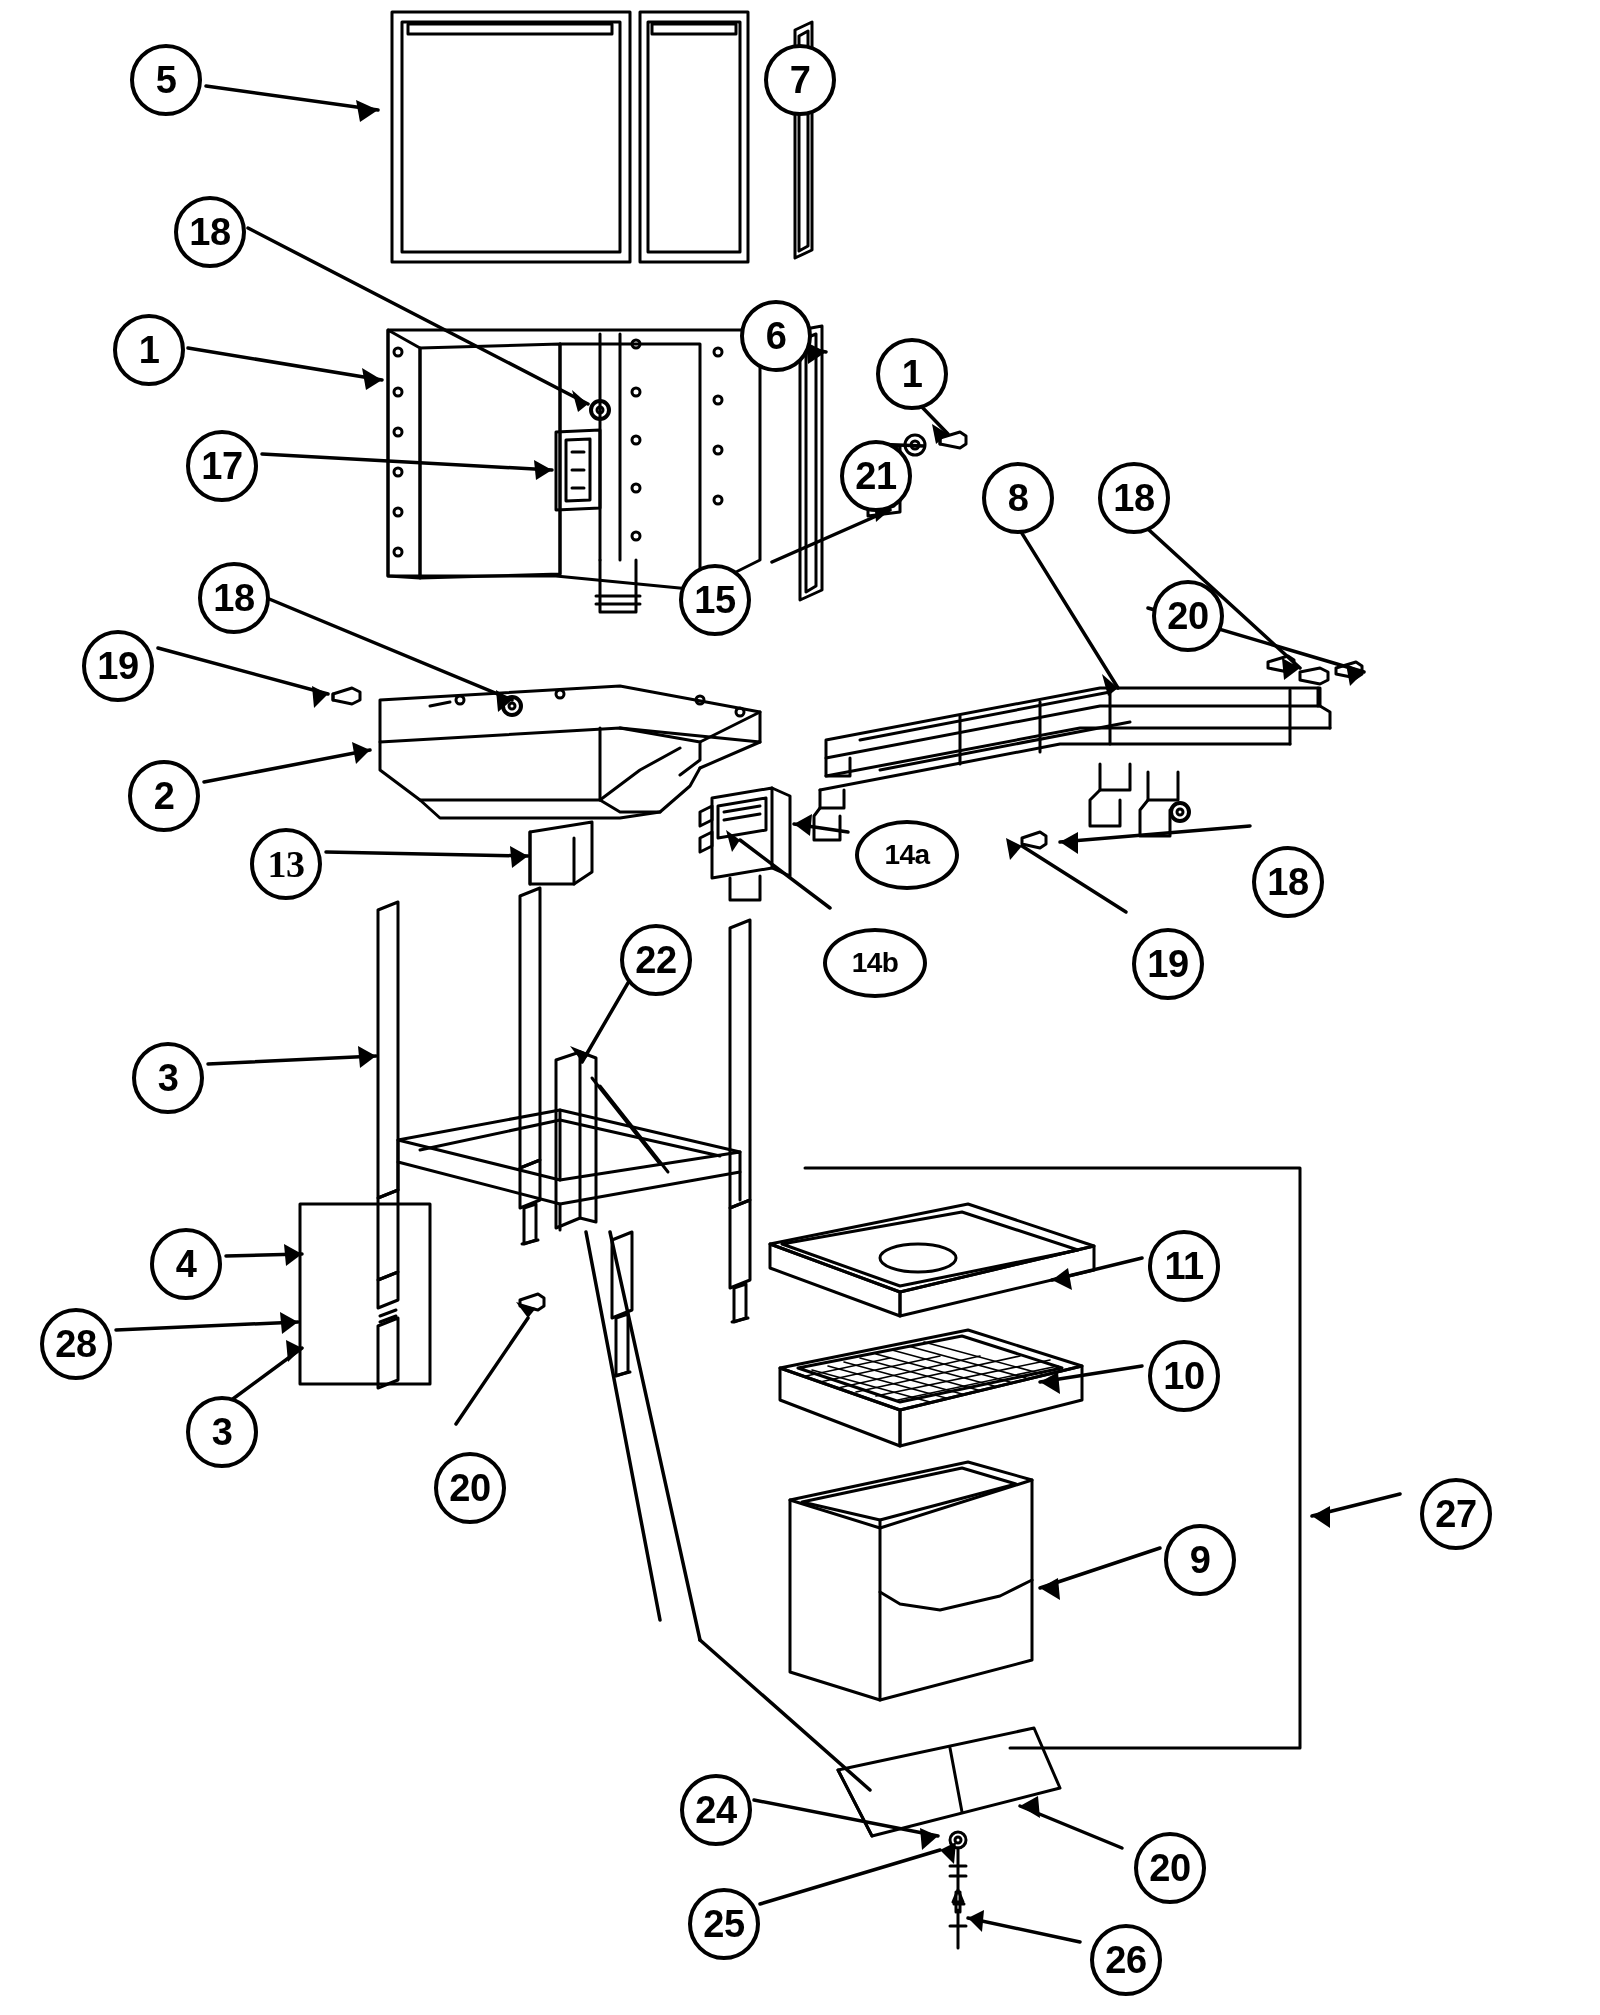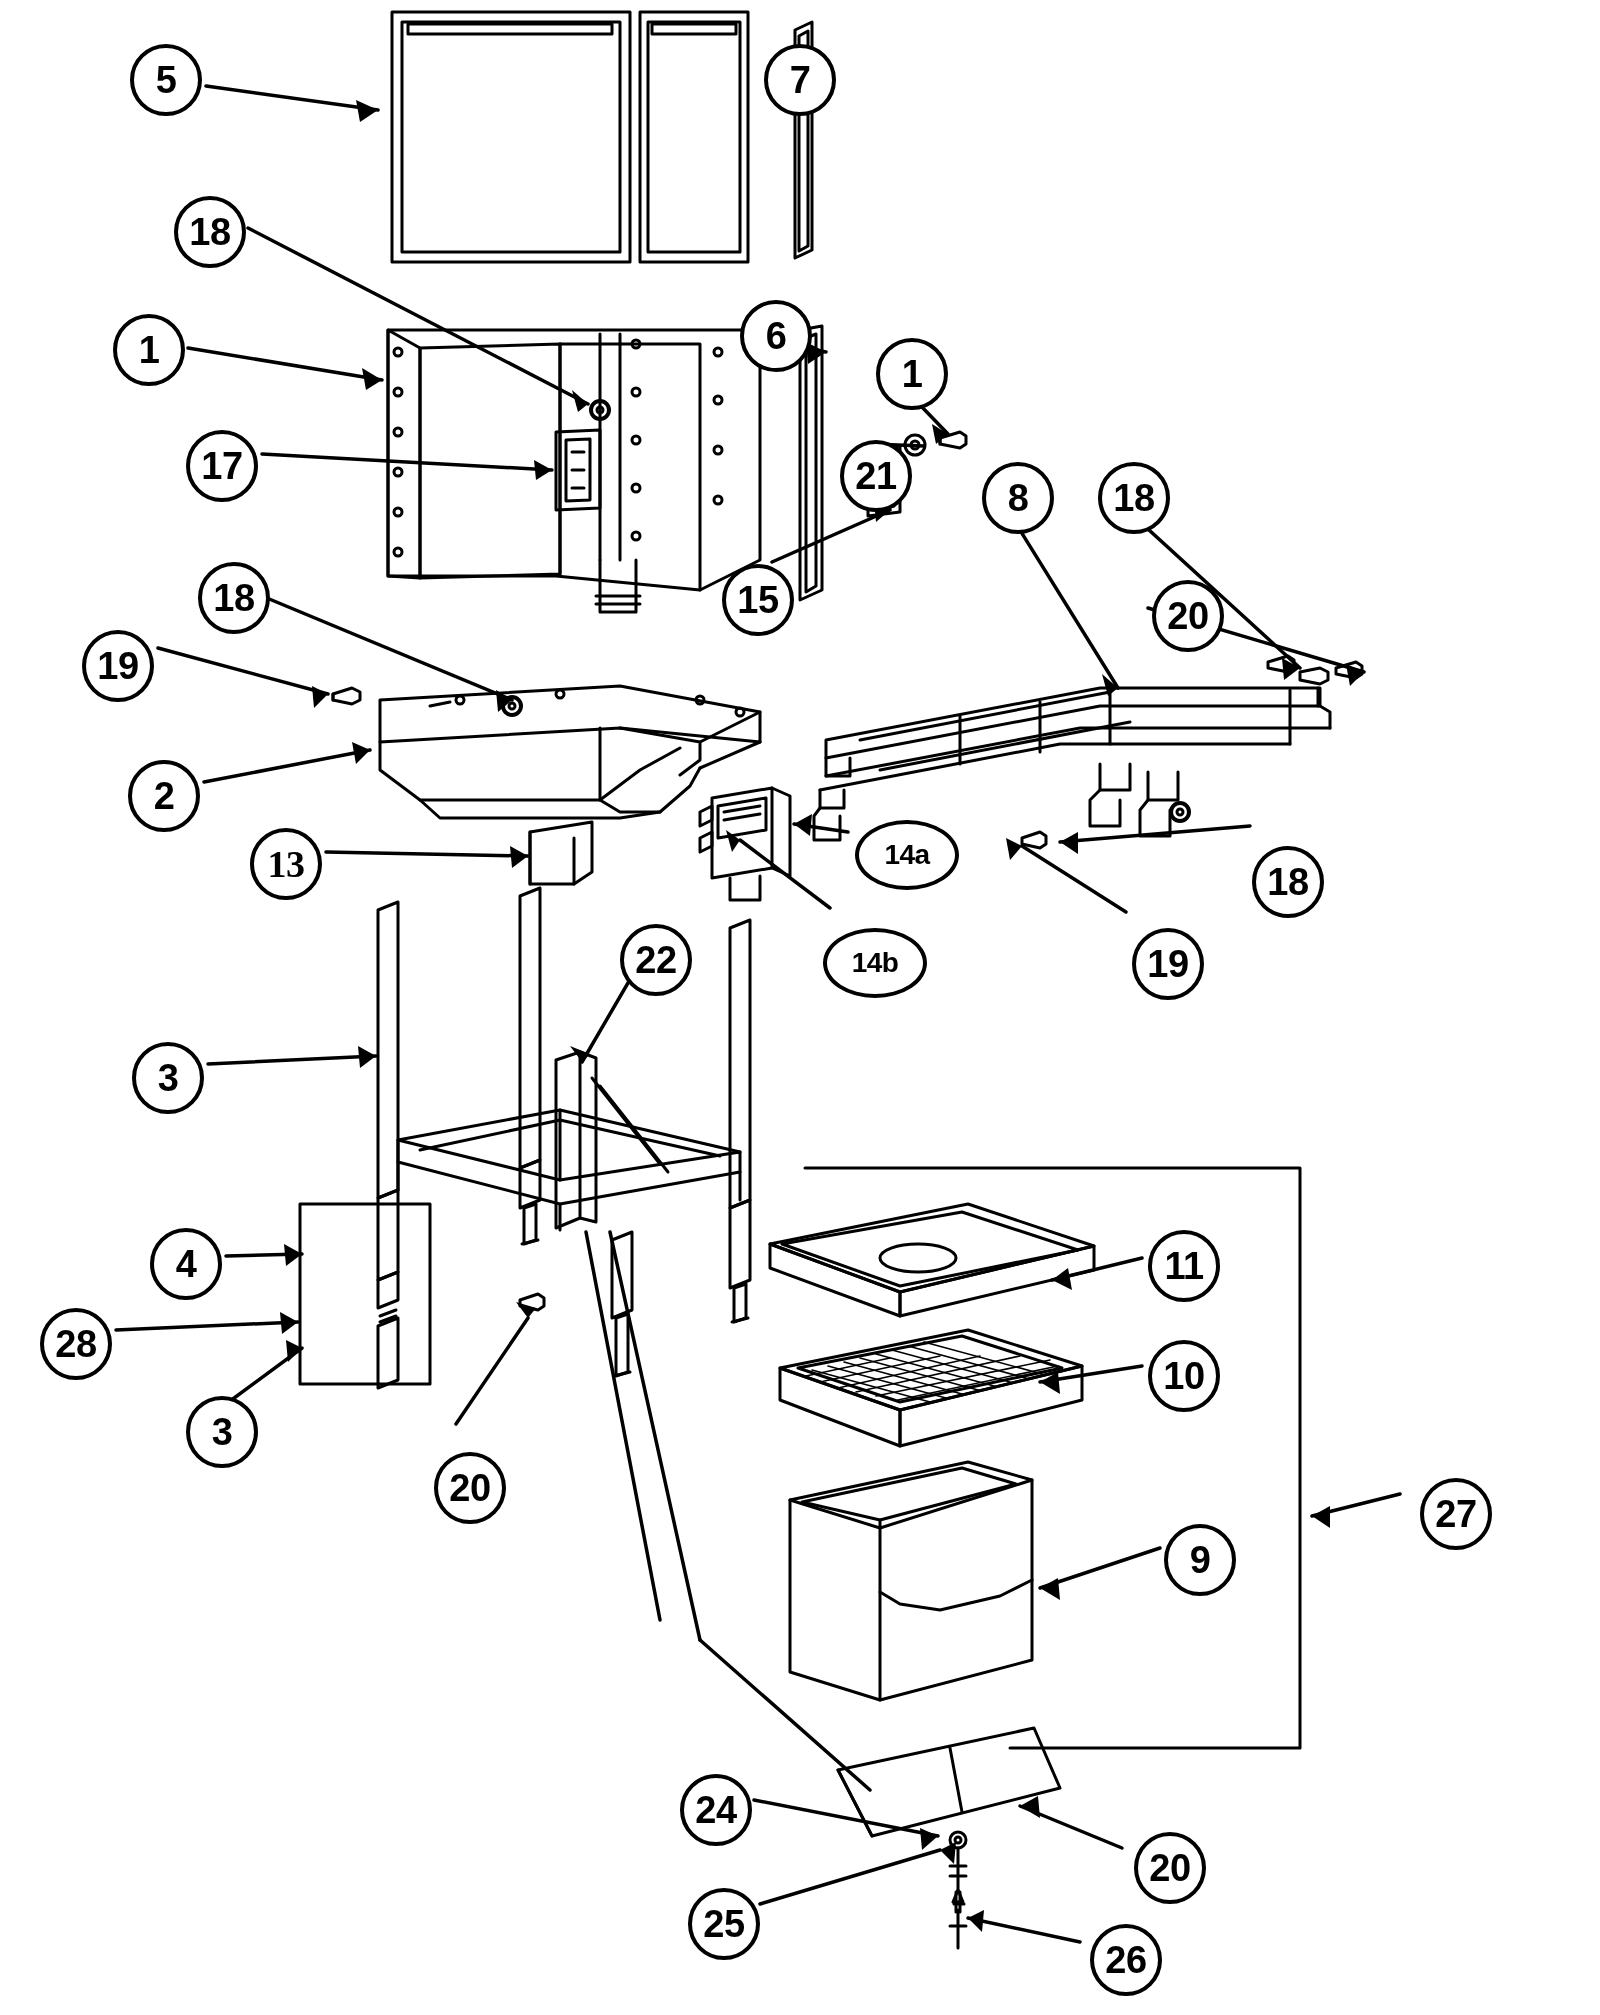--- a/index.html
+++ b/index.html
@@ -378,21 +378,21 @@
       <div class="callout c-round" style="left: 130px; top: 44px;">5</div>
       <div class="callout c-round" style="left: 764px; top: 44px;">7</div>
       <div class="callout c-round" style="left: 174px; top: 196px;">18</div>
       <div class="callout c-round" style="left: 113px; top: 314px;">1</div>
       <div class="callout c-round" style="left: 740px; top: 300px;">6</div>
       <div class="callout c-round" style="left: 876px; top: 338px;">1</div>
       <div class="callout c-round" style="left: 186px; top: 430px;">17</div>
       <div class="callout c-round" style="left: 840px; top: 440px;">21</div>
       <div class="callout c-round" style="left: 982px; top: 462px;">8</div>
       <div class="callout c-round" style="left: 1098px; top: 462px;">18</div>
-      <div class="callout c-round" style="left: 722px; top: 564px;">15</div>
+      <div class="callout c-round" style="left: 679px; top: 564px;">15</div>
       <div class="callout c-round" style="left: 1152px; top: 580px;">20</div>
       <div class="callout c-round" style="left: 198px; top: 562px;">18</div>
       <div class="callout c-round" style="left: 82px; top: 630px;">19</div>
       <div class="callout c-round" style="left: 128px; top: 760px;">2</div>
       <div class="callout c-round" style="left: 250px; top: 828px; font-family: Liberation Serif, serif;">13</div>
       <div class="callout c-oval" style="left: 855px; top: 820px;">14a</div>
       <div class="callout c-round" style="left: 1252px; top: 846px;">18</div>
       <div class="callout c-oval" style="left: 823px; top: 928px;">14b</div>
       <div class="callout c-round" style="left: 1132px; top: 928px;">19</div>
       <div class="callout c-round" style="left: 620px; top: 924px;">22</div>

